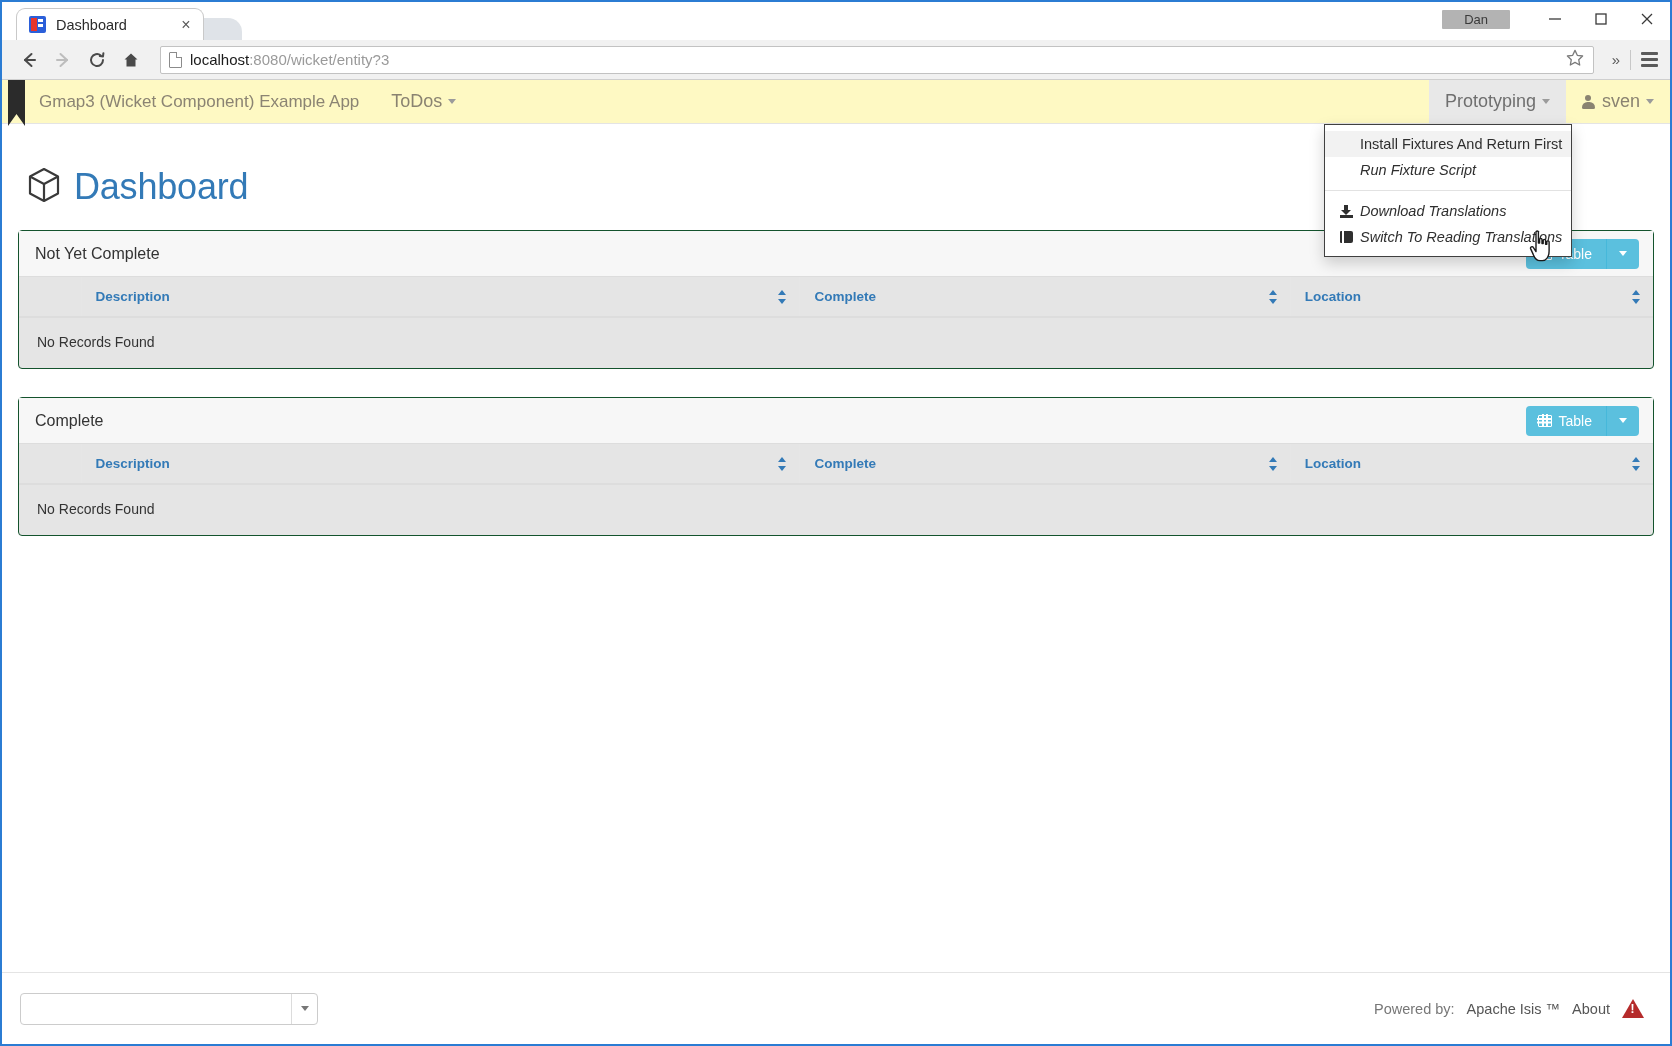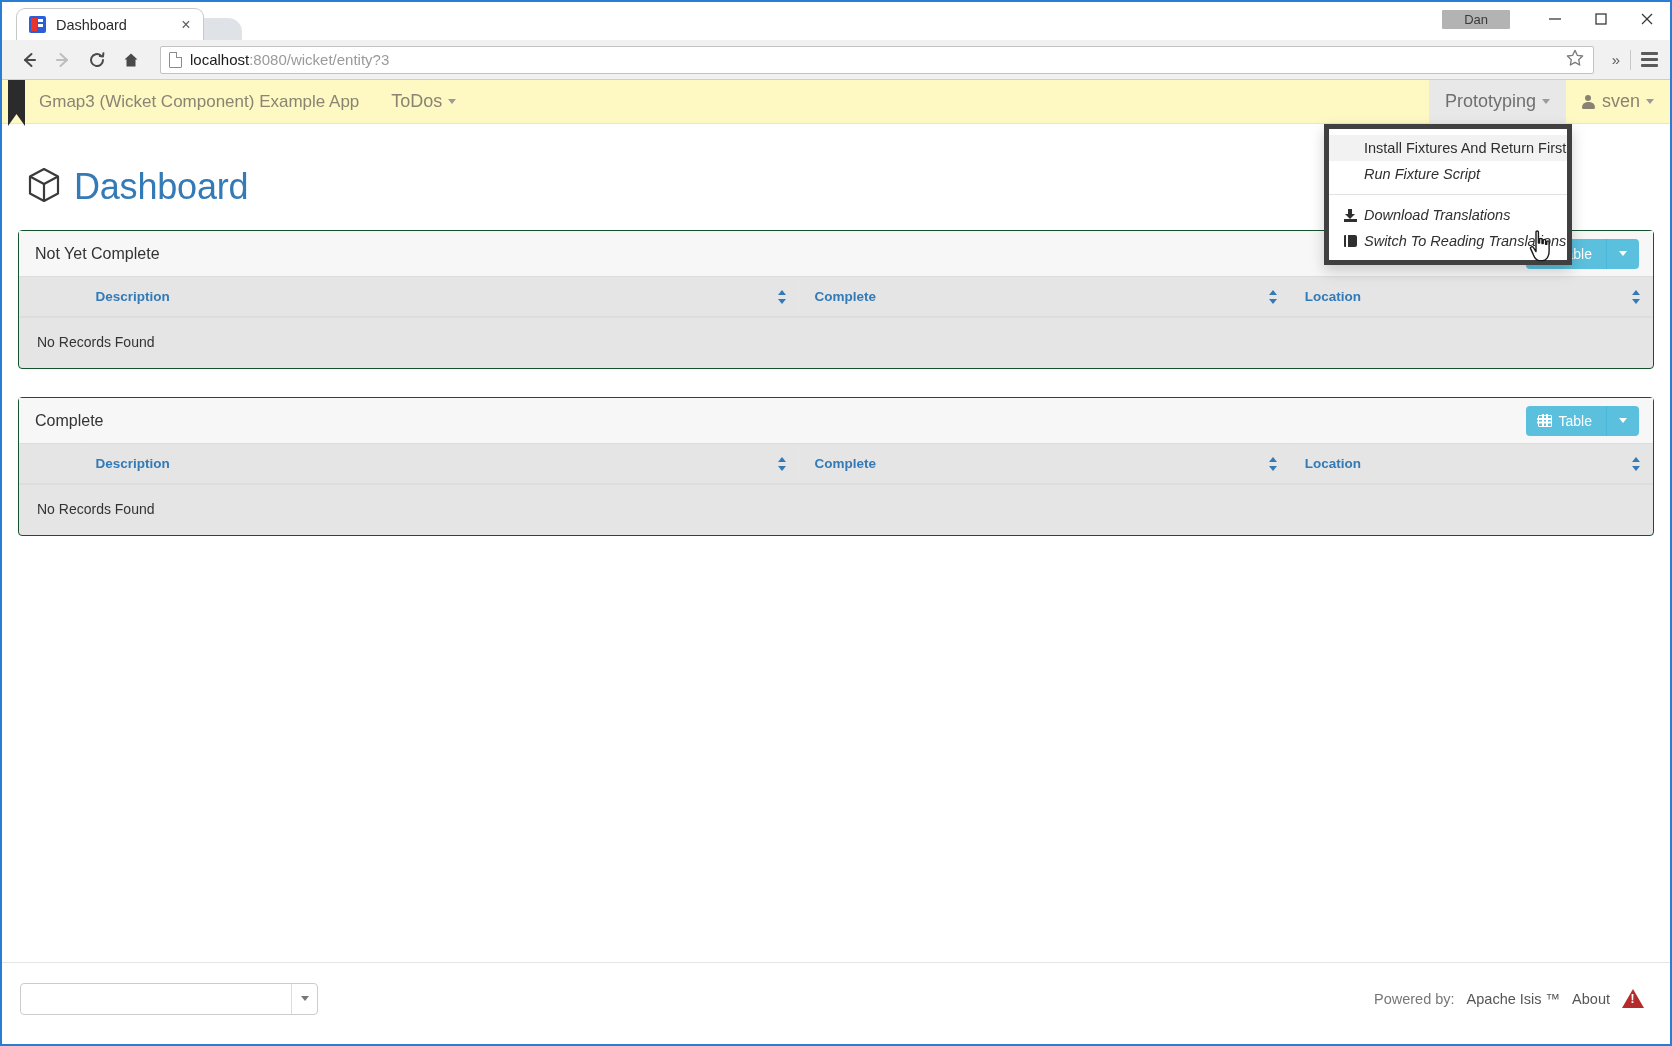--- a/index.html
+++ b/index.html
@@ -184,21 +184,21 @@
   .user-icon::after {
     content:""; position:absolute; bottom:0; left:0;
     width:13px; height:7px; border-radius:7px 7px 2px 2px; background:#8a8371;
   }
 
   
   #proto-dropdown {
     position: absolute;
     top: 44px; left: 1322px; width: 248px;
     background: #ffffff;
-    border: 5px solid #404040;
+    border: 1px solid #404040;
     box-shadow: 0 6px 14px rgba(0,0,0,.18);
     z-index: 50;
     padding: 6px 0;
   }
   .dd-item {
     display: flex; align-items: center; gap: 7px;
     padding: 5px 18px 5px 14px;
     font-size: 14.5px; color: #2f2f2f;
     font-style: italic;
     white-space: nowrap;
@@ -327,21 +327,21 @@
   }
   .sort-ico::before { top:0; border-bottom:5px solid #337ab7; }
   .sort-ico::after  { bottom:0; border-top:5px solid #337ab7; }
   .no-records {
     font-size: 14px; color: #333333;
     padding: 16px 14px 18px 18px;
   }
 
   
   #footer {
-    position: absolute; left: 0; right: 0; bottom: 10px;
+    position: absolute; left: 0; right: 0; bottom: 0;
     height: 72px;
     border-top: 1px solid #e4e4e4;
     background: #ffffff;
     display: flex; align-items: center;
     padding: 0 18px;
   }
   #footer-select {
     width: 298px; height: 32px;
     border: 1px solid #cccccc; border-radius: 4px;
     background: #ffffff;

